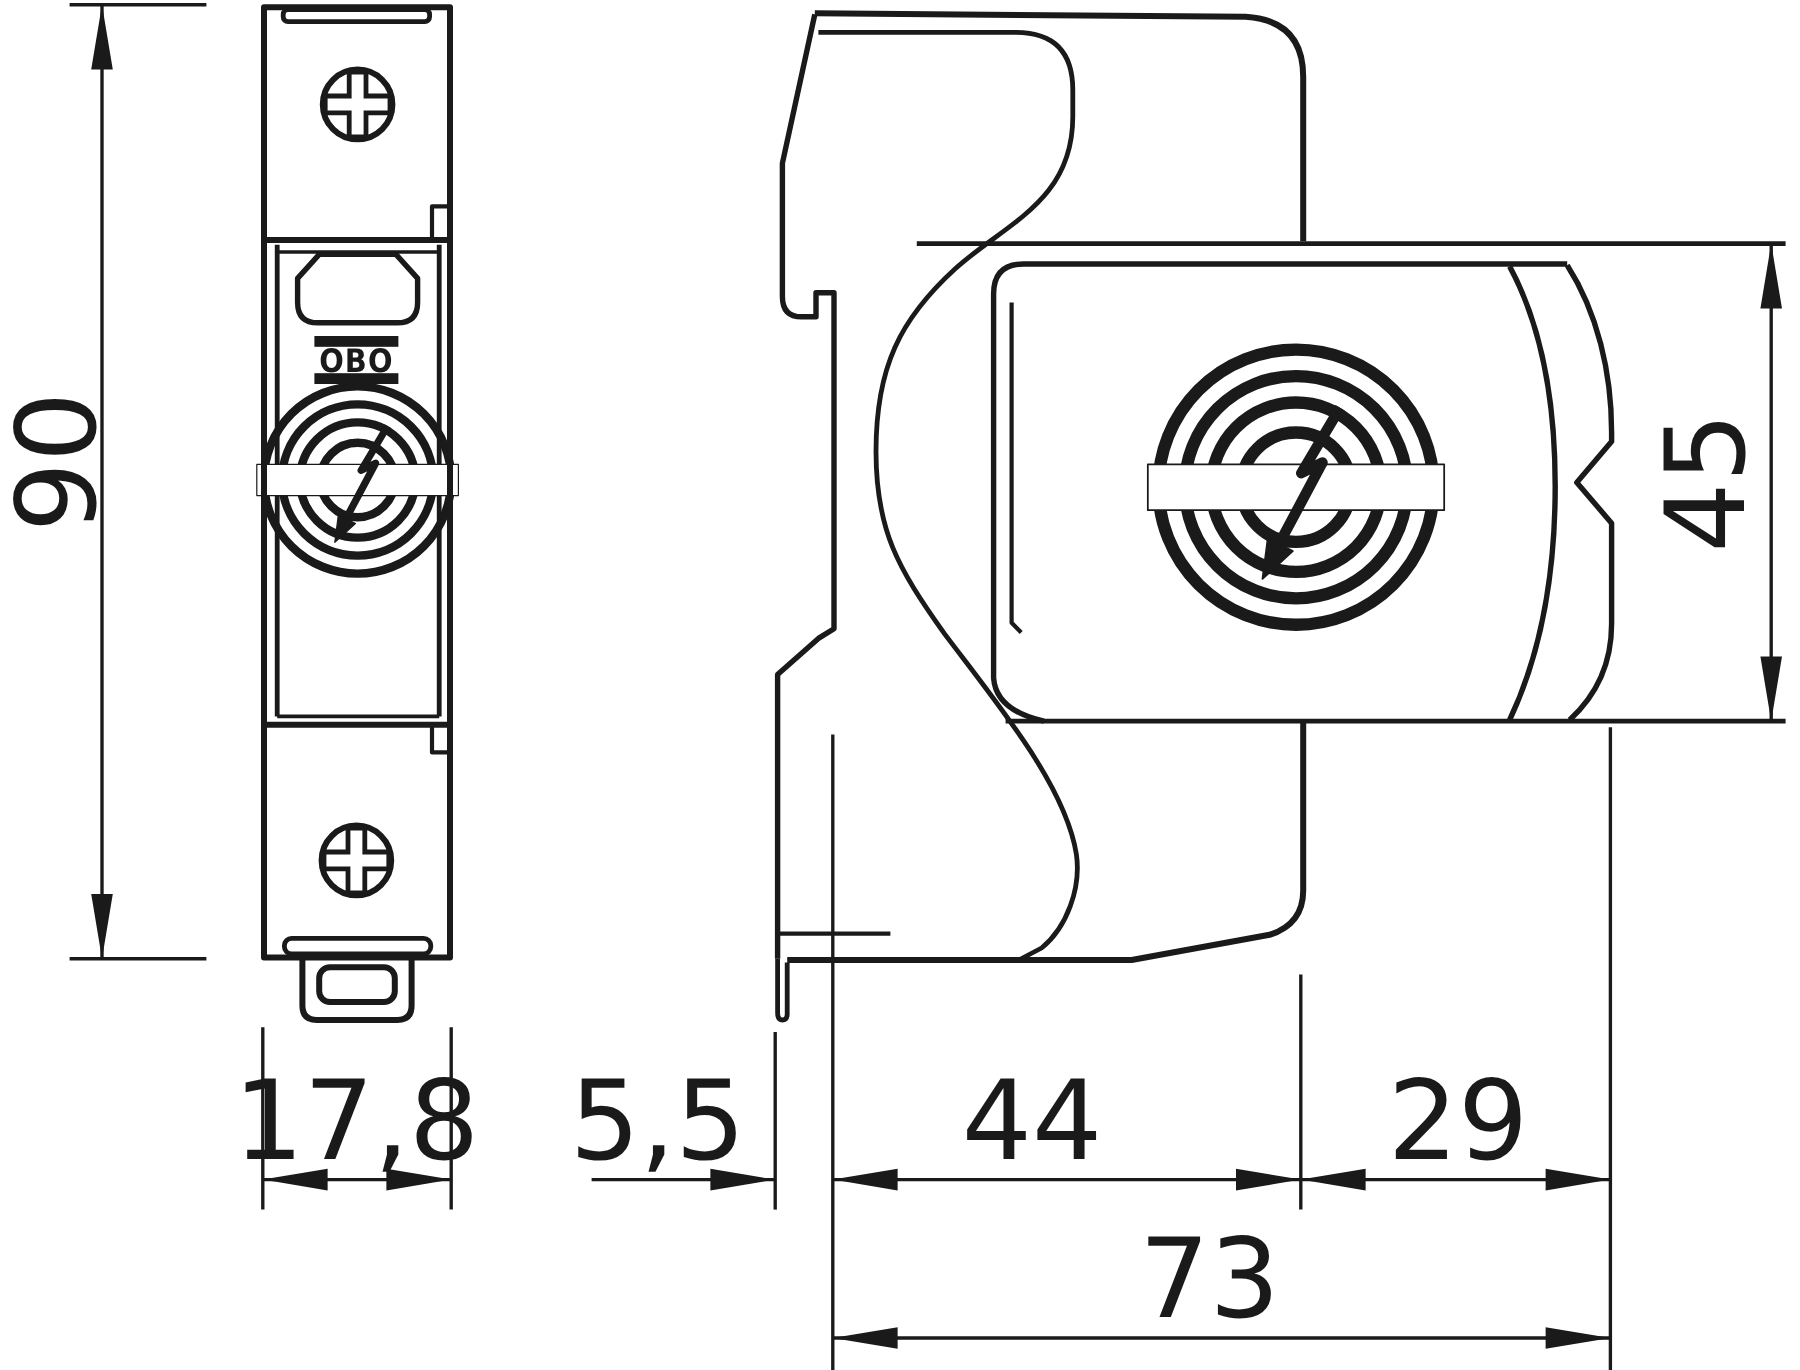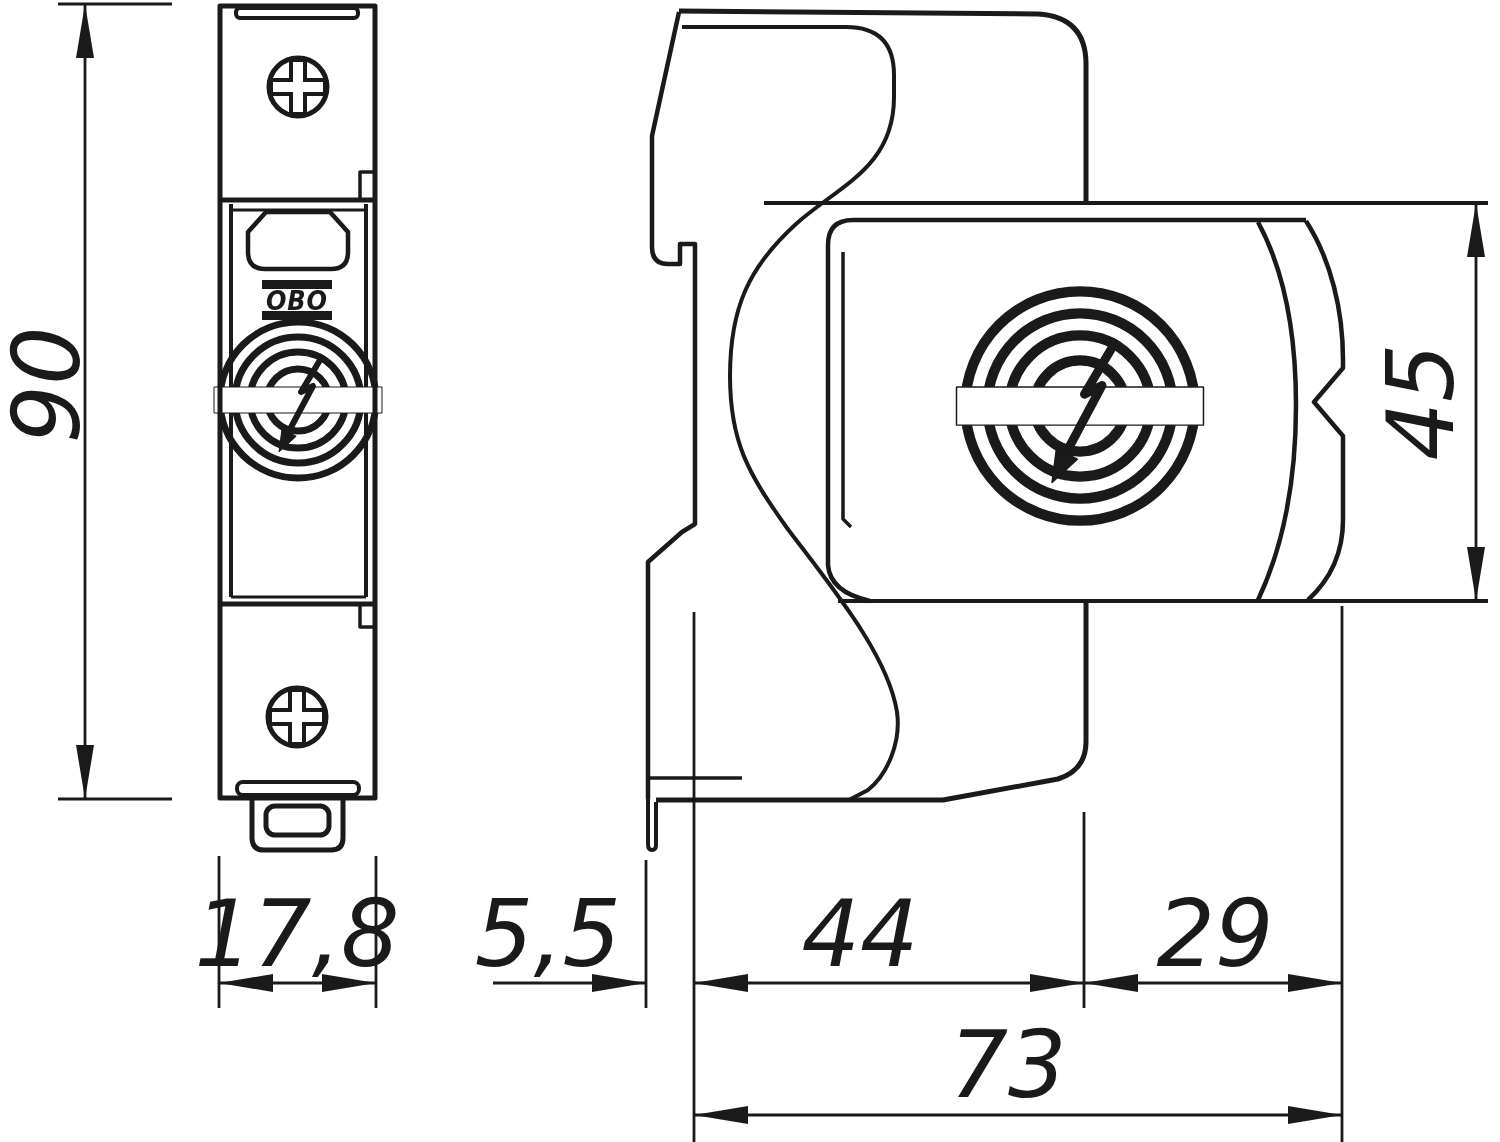--- a/index.html
+++ b/index.html
@@ -1,17 +1,17 @@
 <!DOCTYPE html>
 <html><head>
 <meta charset="utf-8">
 <style>
   html,body{margin:0;padding:0;background:#ffffff;}
   .stage{position:relative;width:1488px;height:1142px;background:#fff;overflow:hidden;
-         font-family:"DejaVu Sans","Liberation Sans",sans-serif;font-style:italic;}
+         font-family:"DejaVu Sans","Liberation Sans",sans-serif;}
   svg{display:block;}
   svg text{font-family:"DejaVu Sans","Liberation Sans",sans-serif;fill:#1a1a1a;}
   .dimtxt{font-size:92px;}
   .brandtxt{font-size:27px;font-weight:bold;letter-spacing:1px;}
 </style>
 </head>
 <body>
 
 <div class="stage">
 <svg width="1500" height="1142" viewBox="0 0 1500 1142">

